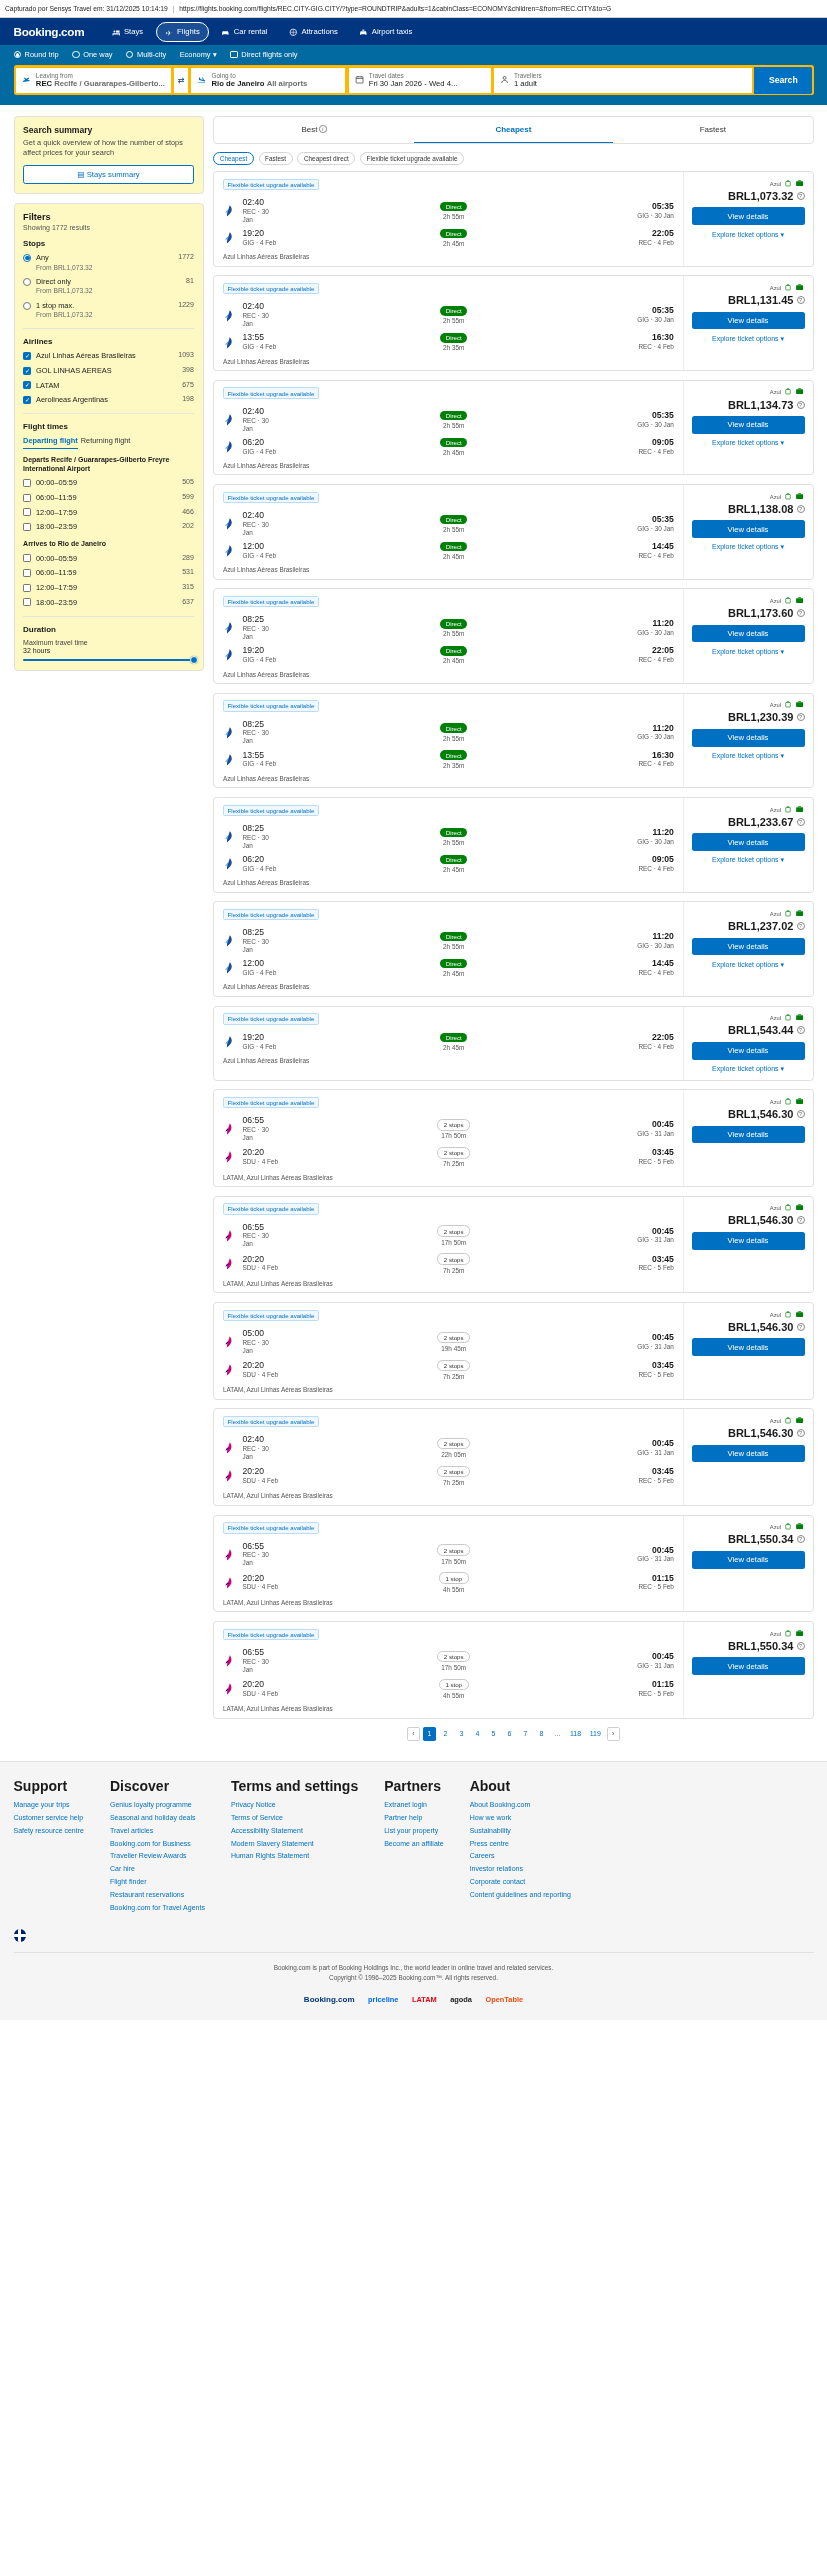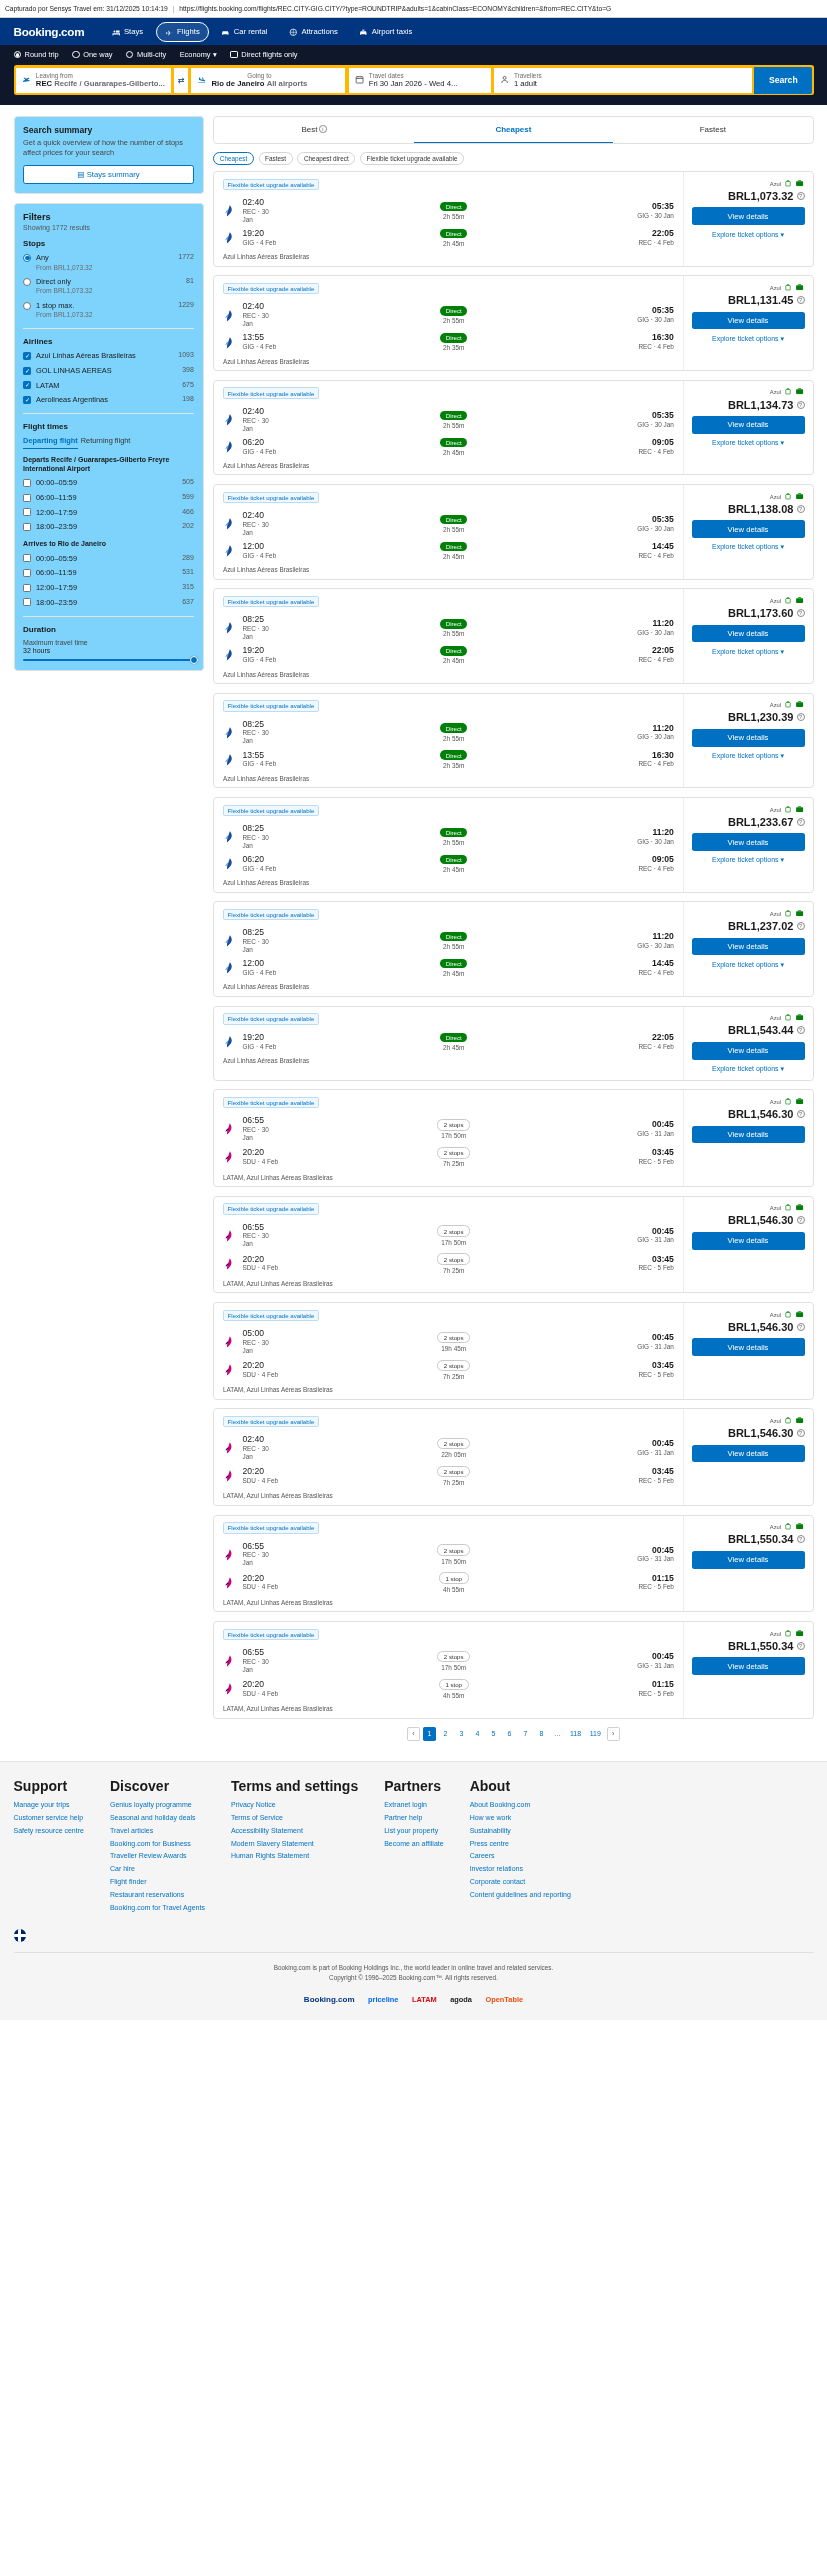--- a/index.html
+++ b/index.html
@@ -23,56 +23,56 @@
   .bk-header { background:#003580; height:27px; display:flex; align-items:center; padding:0 13.5px; }
   .bk-logo { color:#fff; font-size:11.7px; font-weight:bold; letter-spacing:-0.3px; }
   .bk-nav { display:flex; align-items:center; gap:3.7px; margin-left:18.4px; }
   .bk-nav-item {
     display:flex; align-items:center; gap:3.7px; color:#fff; font-size:7.7px;
     padding:4.3px 8px; border-radius:11px; border:0.6px solid transparent; white-space:nowrap;
   }
   .bk-nav-item.active { border:0.6px solid #ffffff; background:#1a4f96; }
   .bk-nav-item .ic { width:8.6px; height:8.6px; display:inline-block; }
   
-  .search-panel { background:#0f172a; padding:0 13.5px 9.8px; }
+  .search-panel { background:#0369a1; padding:0 13.5px 9.8px; }
   .trip-opts { display:flex; align-items:center; gap:13.5px; color:#fff; font-size:7.4px; padding:4.9px 0 6.1px; }
   .radio-wrap { display:flex; align-items:center; gap:3.7px; }
   .radio { width:7.4px; height:7.4px; border-radius:50%; border:0.9px solid #fff; display:inline-block; position:relative; }
   .radio.sel { border-color:#fff; }
   .radio.sel:after { content:""; position:absolute; width:3.7px; height:3.7px; background:#fff; border-radius:50%; left:1.2px; top:1.2px; }
   .chk { width:7.4px; height:7.4px; border:0.9px solid #fff; border-radius:1.2px; display:inline-block; }
   .sel-econ { display:flex; align-items:center; gap:2.5px; }
   .search-bar {
     display:flex; background:#ffb700; padding:1.2px; border-radius:2.5px; gap:1.2px; align-items:stretch;
   }
   .sb-field {
     background:#fff; border:0.6px solid #ffb700; display:flex; align-items:center; gap:4.9px;
     padding:4.3px 6.1px; position:relative;
   }
   .sb-from { flex:0 0 156px; border-radius:1.8px 0 0 1.8px; }
-  .sb-to   { flex:0 0 156px;text-align:center; }
+  .sb-to   { flex:0 0 156px; }
   .sb-date { flex:0 0 144px; }
   .sb-trav { flex:1 1 auto; }
   .sb-label { font-size:6.4px; color:#6b6b6b; line-height:7.4px; }
   .sb-value { font-size:7.7px; color:#1a1a1a; line-height:9.2px; white-space:nowrap; overflow:hidden; text-overflow:ellipsis; }
   .sb-value .muted { color:#6b6b6b; font-weight:bold; }
   .swap {
     width:16px; background:#fff; border:0.6px solid #ffb700; display:flex; align-items:center; justify-content:center;
     color:#003580; font-size:8px;
   }
   .sb-search {
     flex:0 0 58px; background:#0071c2; color:#fff; border:none; border-radius:0 1.8px 1.8px 0;
     font-size:8.6px; font-weight:bold; cursor:pointer; display:flex; align-items:center; justify-content:center;
   }
   
   .content { display:flex; padding:11px 13.5px 0; gap:9.8px; align-items:flex-start; }
   .sidebar { width:190px; flex:0 0 190px; }
   .results { flex:1 1 auto; }
   .card {
-    background:#7dd3fc; border:0.6px solid #e0e0e0; border-radius:3.7px; padding:8.6px; margin-bottom:8.6px;
+    background:#fef9c3; border:0.6px solid #e0e0e0; border-radius:3.7px; padding:8.6px; margin-bottom:8.6px;
   }
   .summary-title { font-size:8.6px; font-weight:bold; margin-bottom:3.1px; }
   .summary-text { font-size:7.4px; color:#444; line-height:9.8px; margin-bottom:6.7px; }
   .summary-btn {
     display:block; width:100%; text-align:center; border:0.6px solid #0071c2; color:#0071c2;
     background:#fff; border-radius:2.5px; padding:4.3px 0; font-size:7.7px; cursor:pointer;
   }
   .filters-h { font-size:9.2px; font-weight:bold; margin:0 0 1.8px; }
   .filters-sub { font-size:7px; color:#555; margin-bottom:8.6px; }
   .fgroup-title { font-size:8px; font-weight:bold; margin:0 0 4.9px; }

